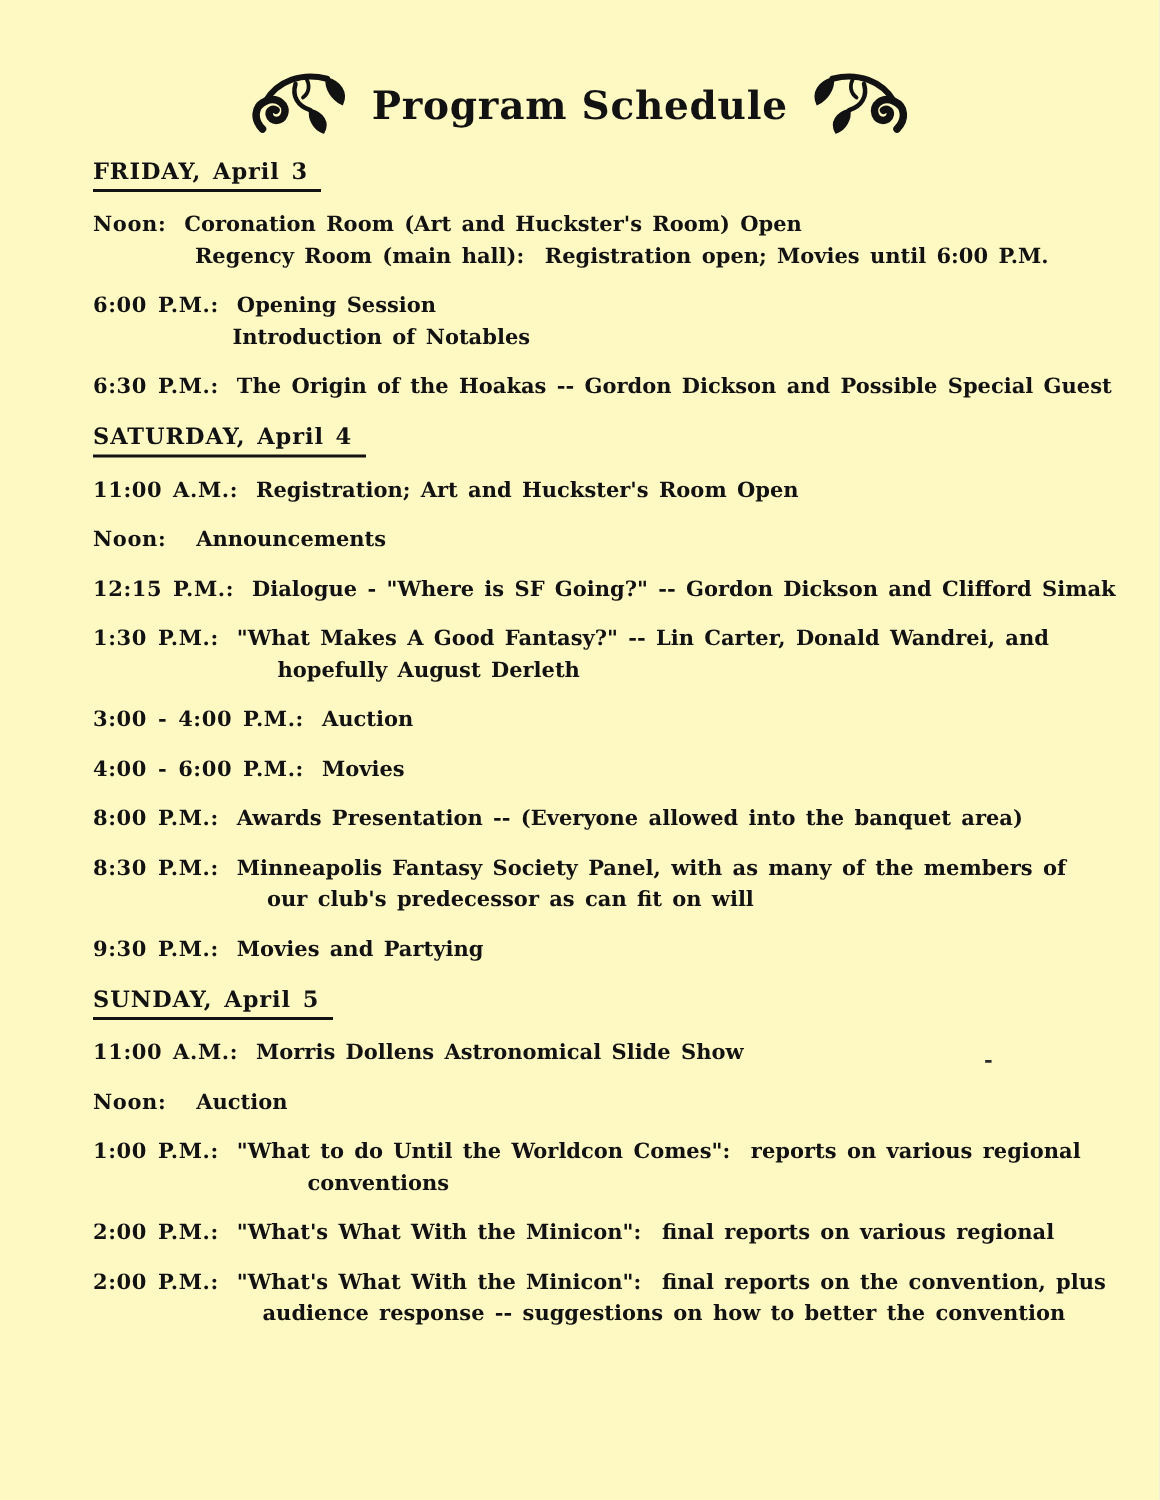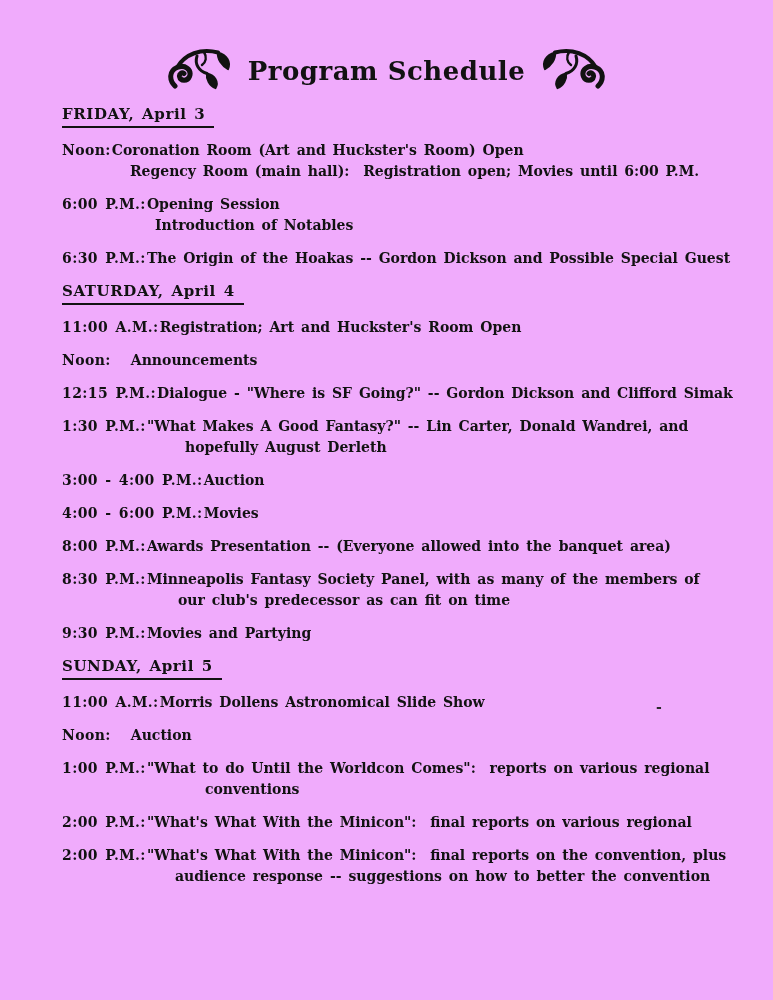--- a/index.html
+++ b/index.html
@@ -1,18 +1,18 @@
 <!DOCTYPE html>
 <html><head>
 <meta charset="utf-8">
 <style>
   html,body{margin:0;padding:0;background:#e8e8e8;}
   .page{
     width:773px;height:1000px;margin:0 auto;position:relative;overflow:hidden;
-    background:#f0abfc;color:#121212;
+    background:#fef9c3;color:#121212;
     font-family:"DejaVu Serif","Liberation Serif",serif;
     font-weight:bold;
   }
   .title-row{
     display:flex;justify-content:center;align-items:center;gap:14px;
     padding-top:48px;height:46px;
   }
   .page-title{font-size:26px;letter-spacing:.5px;line-height:1;}
   .ornament{display:inline-block;}
   .ornament.right svg{transform:scaleX(-1);}
@@ -22,21 +22,21 @@
   }
   .day-heading{margin-bottom:12px;}
   .day-heading span{
     font-size:15px;letter-spacing:.6px;
     border-bottom:2px solid #121212;
     display:inline-block;padding:0 9px 1px 0;
   }
   .entry{margin-bottom:12px;}
   .line{white-space:pre;}
   .time{letter-spacing:.4px;margin-top:36px;}
-  .desc{margin-left:1px;}
+  .desc{margin-left:12px;}
   .stray-mark{position:absolute;left:656px;top:699px;font-size:14px;color:#2a2a2a;}
 </style>
 </head>
 <body>
 
 <div class="page">
 
   <div class="title-row">
     <span class="ornament left">
       <svg width="66" height="48" viewBox="0 0 66 48" aria-hidden="true">
@@ -99,21 +99,21 @@
           <div class="line"><span class="time">3:00 - 4:00 P.M.:</span><span class="desc">Auction</span></div>
         </div>
         <div class="entry">
           <div class="line"><span class="time">4:00 - 6:00 P.M.:</span><span class="desc">Movies</span></div>
         </div>
         <div class="entry">
           <div class="line"><span class="time">8:00 P.M.:</span><span class="desc">Awards Presentation -- (Everyone allowed into the banquet area)</span></div>
         </div>
         <div class="entry">
           <div class="line"><span class="time">8:30 P.M.:</span><span class="desc">Minneapolis Fantasy Society Panel, with as many of the members of</span></div>
-          <div class="line cont" style="padding-left: 116px;">our club's predecessor as can fit on time</div>
+          <div class="line cont" style="padding-left: 116px;">our club's predecessor as can fit on will</div>
         </div>
         <div class="entry">
           <div class="line"><span class="time">9:30 P.M.:</span><span class="desc">Movies and Partying</span></div>
         </div>
       </section>
       <section>
         <div class="day-heading"><span>SUNDAY, April 5</span></div>
         <div class="entry">
           <div class="line"><span class="time">11:00 A.M.:</span><span class="desc">Morris Dollens Astronomical Slide Show</span></div>
         </div>

